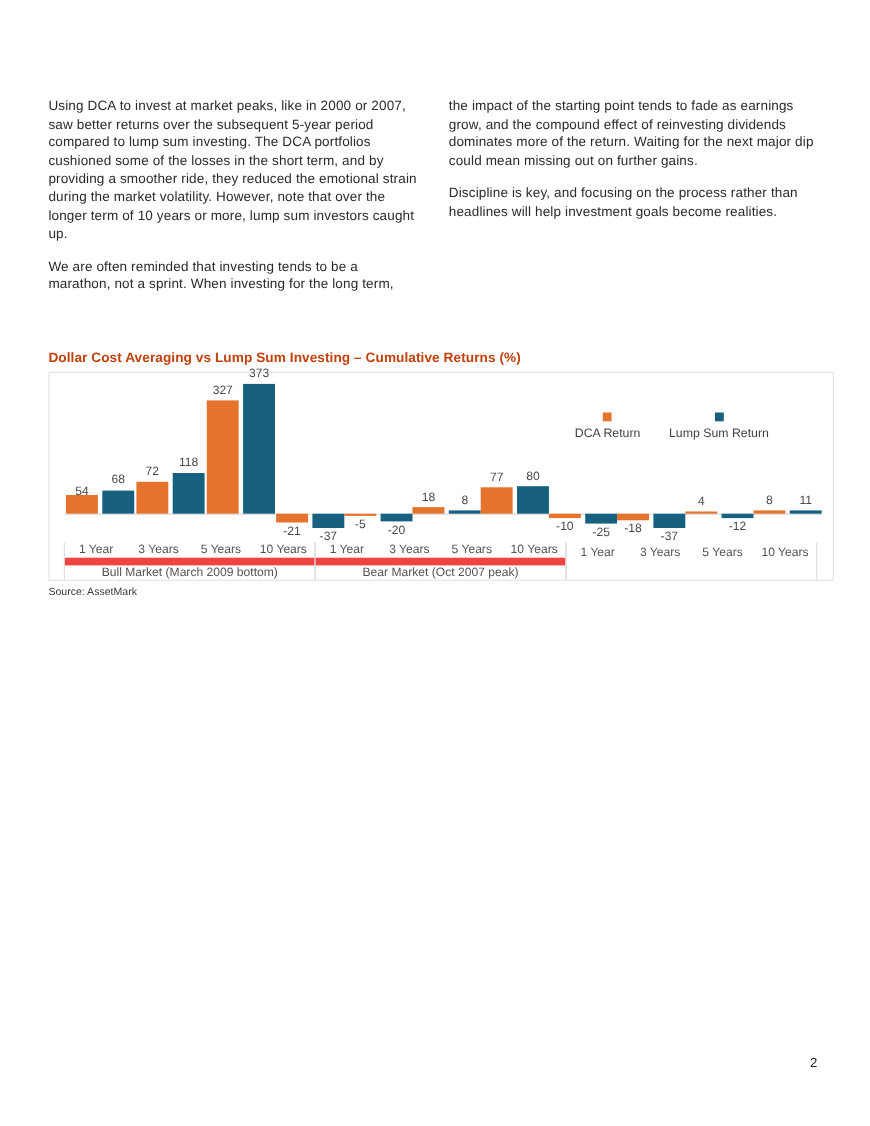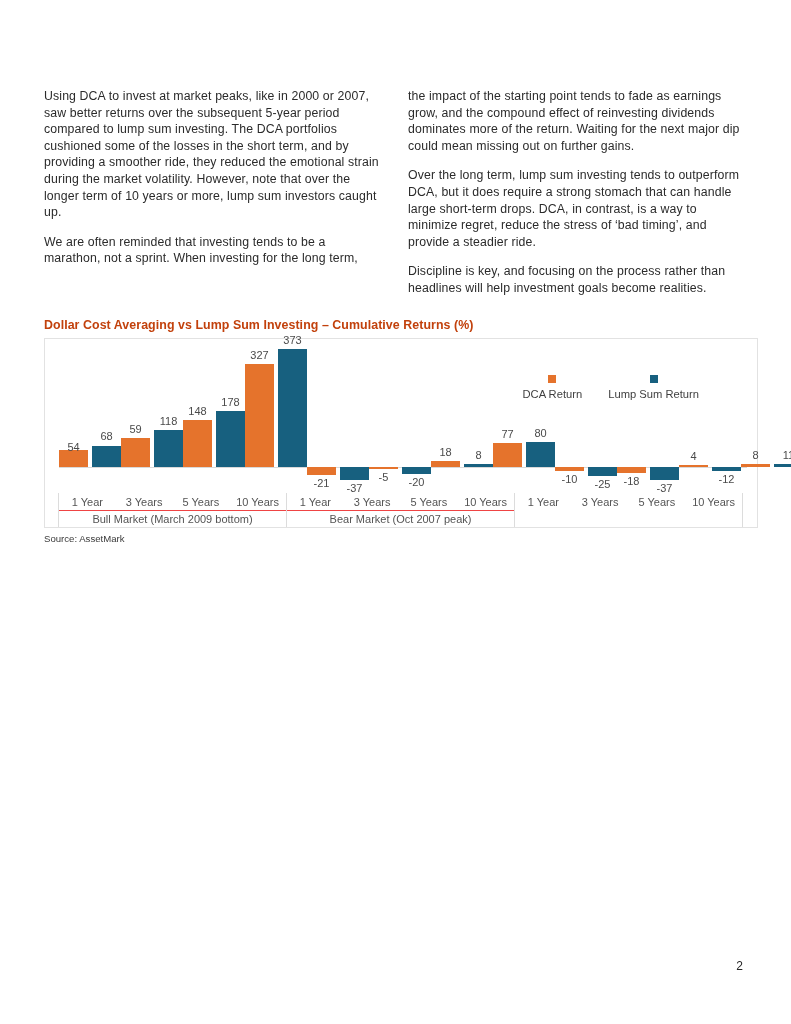--- a/index.html
+++ b/index.html
@@ -181,21 +181,21 @@
     font-size: 11px;
     color: #545454;
   }
   .axis-group-name {
     height: 16px;
     display: flex;
     align-items: center;
     justify-content: center;
     font-size: 11px;
     color: #545454;
-    border-top: 1px solid #ef4444;
+    border-top: 7px solid #ef4444;
   }
 
   .source-note {
     margin-top: 5px;
     font-size: 9.6px;
     color: #3a3a3a;
   }
 
   .page-number {
     position: absolute;
@@ -210,21 +210,20 @@
 
 <div class="page">
 
   <div class="columns">
     <div class="col">
       <p>Using DCA to invest at market peaks, like in 2000 or 2007, saw better returns over the subsequent 5-year period compared to lump sum investing. The DCA portfolios cushioned some of the losses in the short term, and by providing a smoother ride, they reduced the emotional strain during the market volatility. However, note that over the longer term of 10 years or more, lump sum investors caught up.</p>
       <p>We are often reminded that investing tends to be a marathon, not a sprint. When investing for the long term,</p>
     </div>
     <div class="col">
       <p>the impact of the starting point tends to fade as earnings grow, and the compound effect of reinvesting dividends dominates more of the return. Waiting for the next major dip could mean missing out on further gains.</p>
-      <p>Over the long term, lump sum investing tends to outperform DCA, but it does require a strong stomach that can handle large short-term drops. DCA, in contrast, is a way to minimize regret, reduce the stress of ‘bad timing’, and provide a steadier ride.</p>
       <p>Discipline is key, and focusing on the process rather than headlines will help investment goals become realities.</p>
     </div>
   </div>
 
   <div class="chart-block">
     <div class="chart-title">Dollar Cost Averaging vs Lump Sum Investing – Cumulative Returns (%)</div>
 
     <div class="chart-frame">
 
       <div class="legend" id="legend">
@@ -248,35 +247,25 @@
                   <div class="bar-label" style="top: 94px;">54</div>
                 </div>
                 <div class="bar-slot">
                   <div class="bar pos" style="background: rgb(23, 96, 127); height: 21.5121px; bottom: 26px;"></div>
                   <div class="bar-label" style="top: 83.4879px;">68</div>
                 </div>
               </div>
               <div class="cat">
                 <div class="bar-slot">
                   <div class="bar pos" style="background: rgb(229, 115, 44); height: 29.1046px; bottom: 26px;"></div>
-                  <div class="bar-label" style="top: 75.8954px;">59</div>
+                  <div class="bar-label" style="top: 75.8954px;">72</div>
                 </div>
                 <div class="bar-slot">
                   <div class="bar pos" style="background: rgb(23, 96, 127); height: 37.3298px; bottom: 26px;"></div>
                   <div class="bar-label" style="top: 67.6702px;">118</div>
-                </div>
-              </div>
-              <div class="cat">
-                <div class="bar-slot">
-                  <div class="bar pos" style="background: rgb(229, 115, 44); height: 46.8204px; bottom: 26px;"></div>
-                  <div class="bar-label" style="top: 58.1796px;">148</div>
-                </div>
-                <div class="bar-slot">
-                  <div class="bar pos" style="background: rgb(23, 96, 127); height: 56.311px; bottom: 26px;"></div>
-                  <div class="bar-label" style="top: 48.689px;">178</div>
                 </div>
               </div>
               <div class="cat">
                 <div class="bar-slot">
                   <div class="bar pos" style="background: rgb(229, 115, 44); height: 103.448px; bottom: 26px;"></div>
                   <div class="bar-label" style="top: 1.55228px;">327</div>
                 </div>
                 <div class="bar-slot">
                   <div class="bar pos" style="background: rgb(23, 96, 127); height: 118px; bottom: 26px;"></div>
                   <div class="bar-label" style="top: -13px;">373</div>

